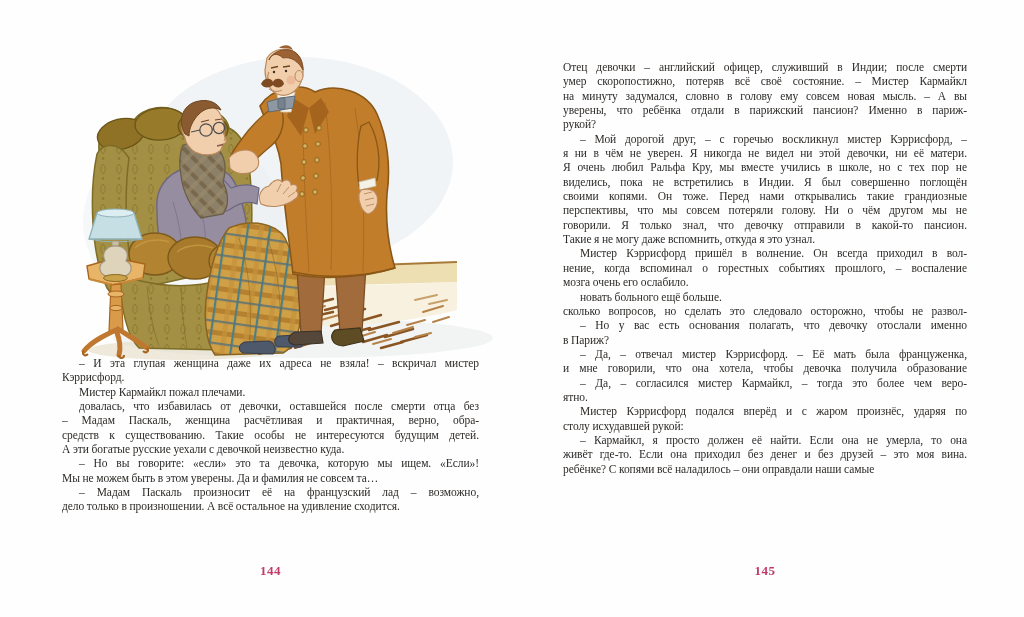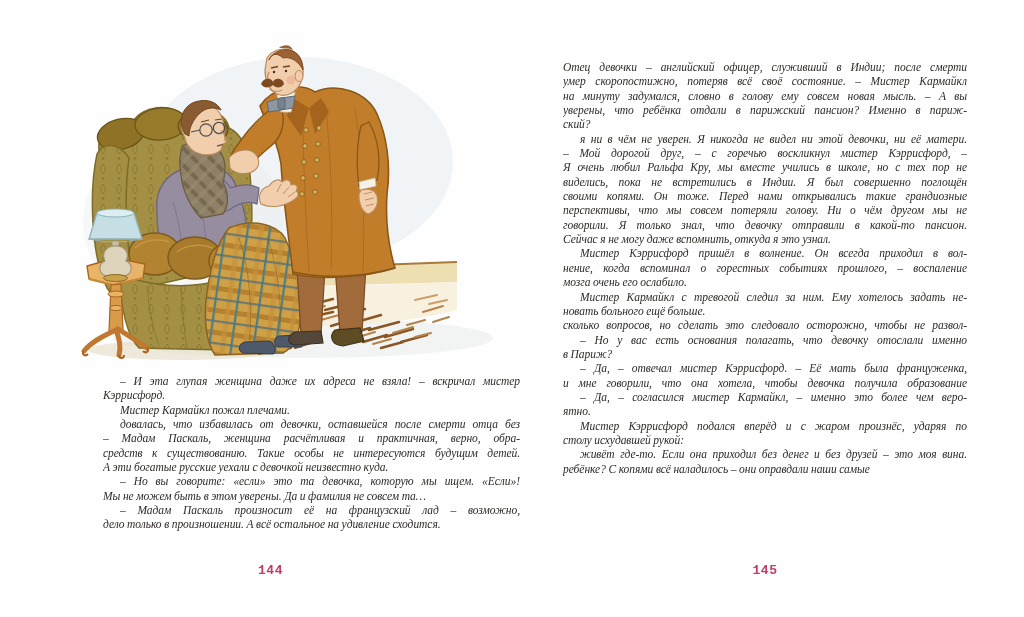--- a/index.html
+++ b/index.html
@@ -5,33 +5,33 @@
   html,body{margin:0;padding:0;}
   body{
     width:1024px;height:617px;position:relative;overflow:hidden;
     background:#fefefe;
     font-family:"Liberation Serif","DejaVu Serif",serif;
   }
   .spread{position:absolute;inset:0;}
   .illustration{position:absolute;left:63px;top:42px;width:437px;height:318px;margin:0;}
   .illustration svg{width:100%;height:100%;display:block;}
   .text-block{position:absolute;color:#2e2b28;font-size:11.5px;line-height:14.35px;}
-  #left-text{left:62px;top:374px;width:417px;margin-left:41px;}
+  #left-text{left:62px;top:356px;width:417px;}
   #right-text{left:563px;top:60px;width:404px;}
   .para{margin:0;}
   .line{
     height:14.35px;overflow:hidden;white-space:nowrap;
     text-align:justify;text-align-last:justify;white-space:normal;
-    word-spacing:-0.2px;letter-spacing:-0.05px;font-style:italic;
+    word-spacing:-0.2px;letter-spacing:-0.05px;
   }
   .line.last{text-align-last:left;}
   .para.indent .line:first-child{text-indent:17px;}
   .page-number{
     position:absolute;top:563px;font-size:13px;font-weight:bold;
-    color:#c23a6a;text-align:center;letter-spacing:0.5px;font-family:Liberation Mono, monospace;
+    color:#c23a6a;text-align:center;letter-spacing:0.5px;
   }
   #pn-left{left:62px;width:417px;}
   #pn-right{left:563px;width:404px;}
 </style>
 </head>
 <body>
 
 <div class="spread">
 
   <div class="page">
@@ -216,59 +216,59 @@
     <div class="page-number" id="pn-left">144</div>
   </div>
 
   <div class="page">
     <div class="text-block" id="right-text">
         <div class="para">
           <div class="line">Отец девочки – английский офицер, служивший в Индии; после смерти</div>
           <div class="line">умер скоропостижно, потеряв всё своё состояние. – Мистер Кармайкл</div>
           <div class="line">на минуту задумался, словно в голову ему совсем новая мысль. – А вы</div>
           <div class="line">уверены, что ребёнка отдали в парижский пансион? Именно в париж-</div>
-          <div class="line last">ский?</div>
-        </div>
-        <div class="para indent">
+          <div class="line last">рукой?</div>
+        </div>
+        <div class="para indent">
+          <div class="line">– Мой дорогой друг, – с горечью воскликнул мистер Кэррисфорд, –</div>
           <div class="line">я ни в чём не уверен. Я никогда не видел ни этой девочки, ни её матери.</div>
-          <div class="line">– Мой дорогой друг, – с горечью воскликнул мистер Кэррисфорд, –</div>
           <div class="line">Я очень любил Ральфа Кру, мы вместе учились в школе, но с тех пор не</div>
           <div class="line">виделись, пока не встретились в Индии. Я был совершенно поглощён</div>
           <div class="line">своими копями. Он тоже. Перед нами открывались такие грандиозные</div>
           <div class="line">перспективы, что мы совсем потеряли голову. Ни о чём другом мы не</div>
           <div class="line">говорили. Я только знал, что девочку отправили в какой-то пансион.</div>
-          <div class="line last">Сейчас я не могу даже вспомнить, откуда я это узнал.</div>
+          <div class="line last">Такие я не могу даже вспомнить, откуда я это узнал.</div>
         </div>
         <div class="para indent">
           <div class="line">Мистер Кэррисфорд пришёл в волнение. Он всегда приходил в вол-</div>
           <div class="line">нение, когда вспоминал о горестных событиях прошлого, – воспаление</div>
           <div class="line last">мозга очень его ослабило.</div>
         </div>
         <div class="para indent">
-          <div class="line">Мистер Кармайкл с тревогой следил за ним. Ему хотелось задать не-</div>
           <div class="line last">новать больного ещё больше.</div>
           <div class="line">сколько вопросов, но сделать это следовало осторожно, чтобы не развол-</div>
         </div>
         <div class="para indent">
           <div class="line">– Но у вас есть основания полагать, что девочку отослали именно</div>
           <div class="line last">в Париж?</div>
         </div>
         <div class="para indent">
           <div class="line">– Да, – отвечал мистер Кэррисфорд. – Её мать была француженка,</div>
           <div class="line">и мне говорили, что она хотела, чтобы девочка получила образование</div>
         </div>
         <div class="para indent">
-          <div class="line">– Да, – согласился мистер Кармайкл, – именно это более чем веро-</div>
+          <div class="line">– Да, – согласился мистер Кармайкл, – тогда это более чем веро-</div>
           <div class="line last">ятно.</div>
         </div>
         <div class="para indent">
           <div class="line">Мистер Кэррисфорд подался вперёд и с жаром произнёс, ударяя по</div>
           <div class="line last">столу исхудавшей рукой:</div>
         </div>
         <div class="para indent">
+          <div class="line">– Кармайкл, я просто должен её найти. Если она не умерла, то она</div>
           <div class="line">живёт где-то. Если она приходил без денег и без друзей – это моя вина.</div>
           <div class="line last">ребёнке? С копями всё наладилось – они оправдали наши самые</div>
         </div>
       </div>
     <div class="page-number" id="pn-right">145</div>
   </div>
 
 </div>
 
 </body></html>

